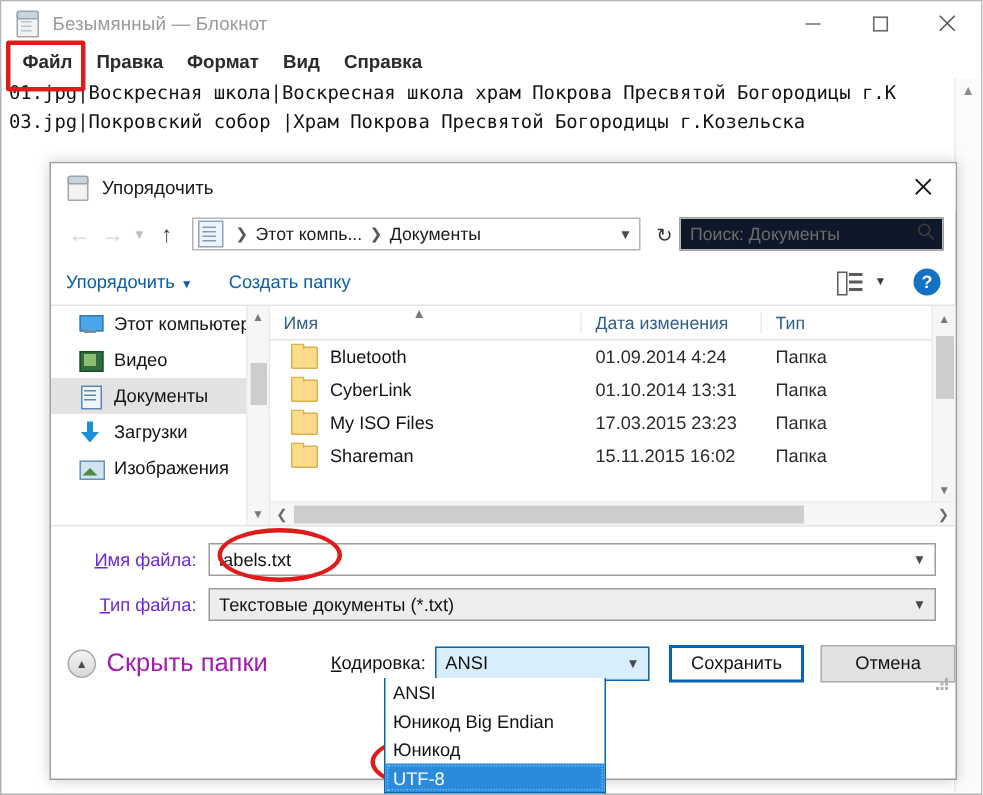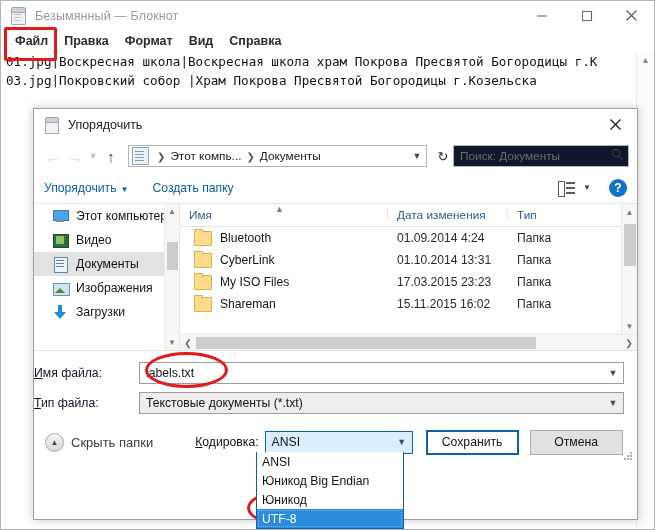--- a/index.html
+++ b/index.html
@@ -225,40 +225,40 @@
     position: absolute; left: 0; right: 0; bottom: 0; height: 16px; display: flex;
     background: #f6f6f6; border-top: 1px solid #ececec; box-sizing: border-box;
   }
   .hscroll-row .arr { width: 16px; display: flex; align-items: center; justify-content: center; color: #6b6b6b; font-size: 9px;}
   .hscroll-row .track { flex: 1; position: relative; }
   .hscroll-row .thumb { position: absolute; left: 0; top: 2px; height: 12px; width: 340px; background: #cdcdcd; }
 
   .dlg-fields { padding: 9px 0 0 0; }
   .field-row { height: 25px; display: flex; align-items: center; margin-bottom: 5px; }
   .field-label {
-    width: 105px; padding-right: 8px; box-sizing: border-box;
-    font-size: 12.2px; color: #0f172a; white-space: nowrap;
+    width: 105px; text-align: right; padding-right: 8px; box-sizing: border-box;
+    font-size: 12.2px; color: #6d28d9; white-space: nowrap;
   }
   .field-label u { text-decoration: underline; }
   .combo {
     flex: 1; margin-right: 13px; height: 22px; border: 1px solid #9c9c9c; background: #ffffff;
     display: flex; align-items: center; box-sizing: border-box;
   }
   .combo.grey { background: #ededed; }
   .combo-val { flex: 1; font-size: 12.2px; color: #131313; padding-left: 6px; white-space: nowrap; }
   .combo-arr { width: 20px; text-align: center; color: #4a4a4a; font-size: 9px; }
 
   .dlg-footer { height: 44px; display: flex; align-items: center; position: relative; }
   .hide-folders { display: flex; align-items: center; margin-left: 11px; }
   .hf-circle {
     width: 17px; height: 17px; border-radius: 50%; background: linear-gradient(#f4f4f4,#d8d8d8);
     border: 1px solid #a8a8a8; display: flex; align-items: center; justify-content: center;
     margin-right: 7px; color: #4a4a4a; font-size: 8px;
   }
-  .hf-text { font-size: 13px; color: #404040; white-space: nowrap; }
+  .hf-text { font-size: 17px; color: #a21caf; white-space: nowrap; }
   .enc-label { font-size: 12.2px; color: #131313; margin-left: 42px; margin-right: 6px; white-space: nowrap;}
   .enc-combo {
     width: 148px; height: 23px; border: 1px solid #0a64ad; background: #d9eefc;
     display: flex; align-items: center; box-sizing: border-box; position: relative;
   }
   .enc-combo .combo-val { color: #111; font-size: 12.2px; }
   .btn {
     width: 93px; height: 25px; font-size: 12.2px; color: #131313;
     display: flex; align-items: center; justify-content: center;
     background: #e1e1e1; border: 1px solid #adadad; box-sizing: border-box;
@@ -423,32 +423,32 @@
         <div class="nav-item sel">
           <span class="ni ni-doc">
               <span class="pg"></span>
               <span class="l" style="top:3px"></span>
               <span class="l" style="top:6px"></span>
               <span class="l" style="top:9px"></span>
             </span>
           <span>Документы</span>
         </div>
         <div class="nav-item">
+          <span class="ni ni-dl">
+              <span class="sh"></span>
+              <span class="ar"></span>
+            </span>
+          <span>Загрузки</span>
+        </div>
+        <div class="nav-item">
           <span class="ni ni-img">
               <span class="bx"></span>
               <span class="hill"></span>
             </span>
           <span>Изображения</span>
-        </div>
-        <div class="nav-item">
-          <span class="ni ni-dl">
-              <span class="sh"></span>
-              <span class="ar"></span>
-            </span>
-          <span>Загрузки</span>
         </div>
 
         <div class="nav-scroll">
           <div class="arr">▲</div>
           <div class="thumb"></div>
           <div class="arr" style="position:absolute;bottom:0;left:0;right:0;">▼</div>
         </div>
       </div>
 
       <div class="filepane">

